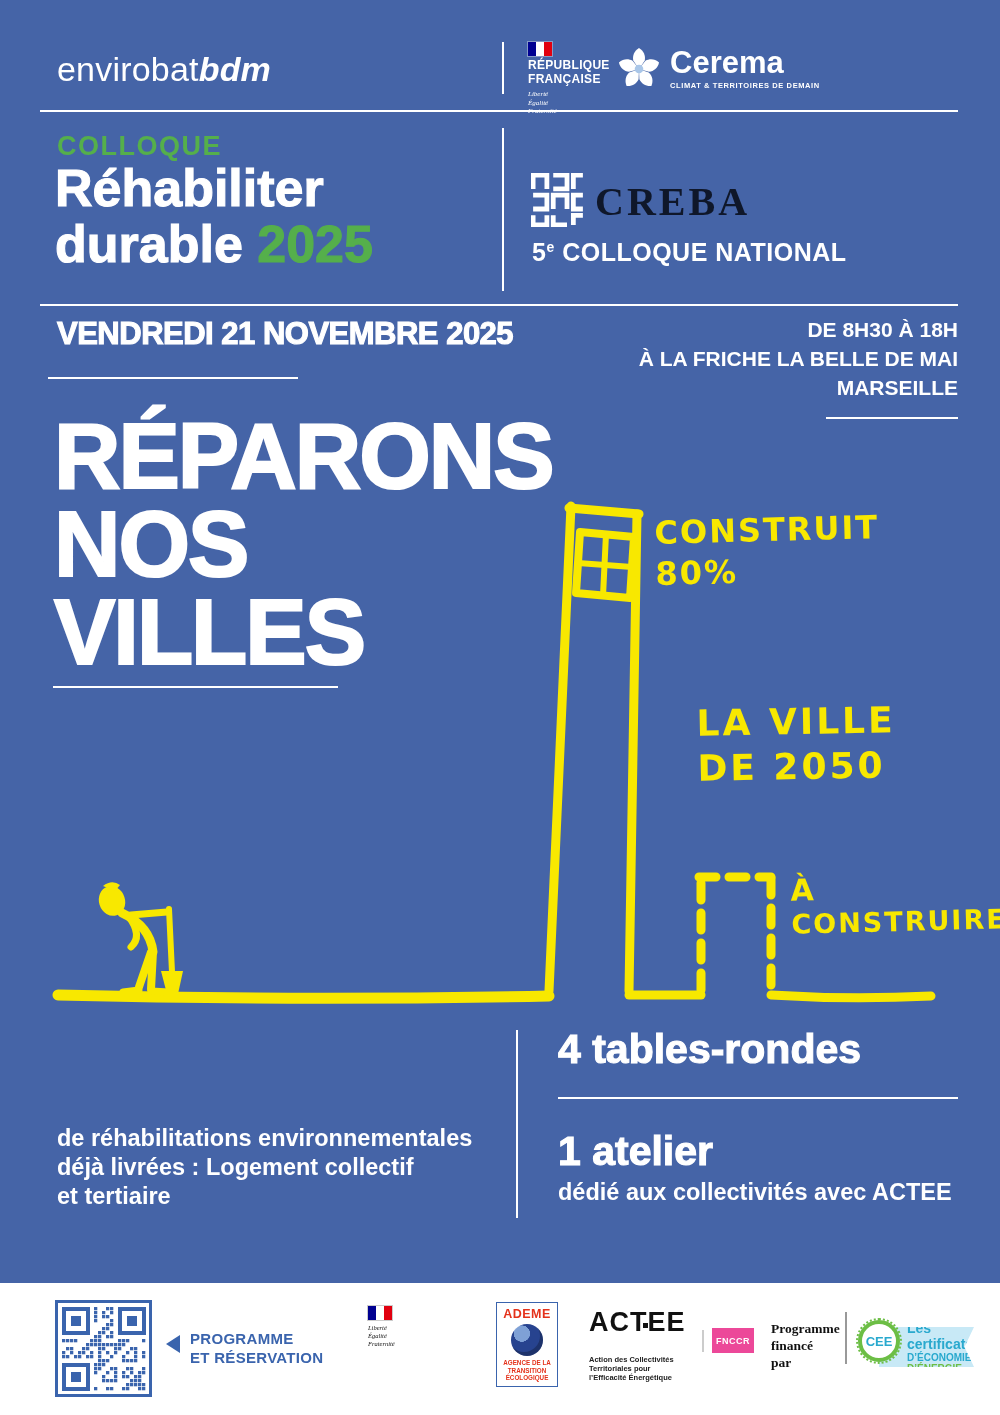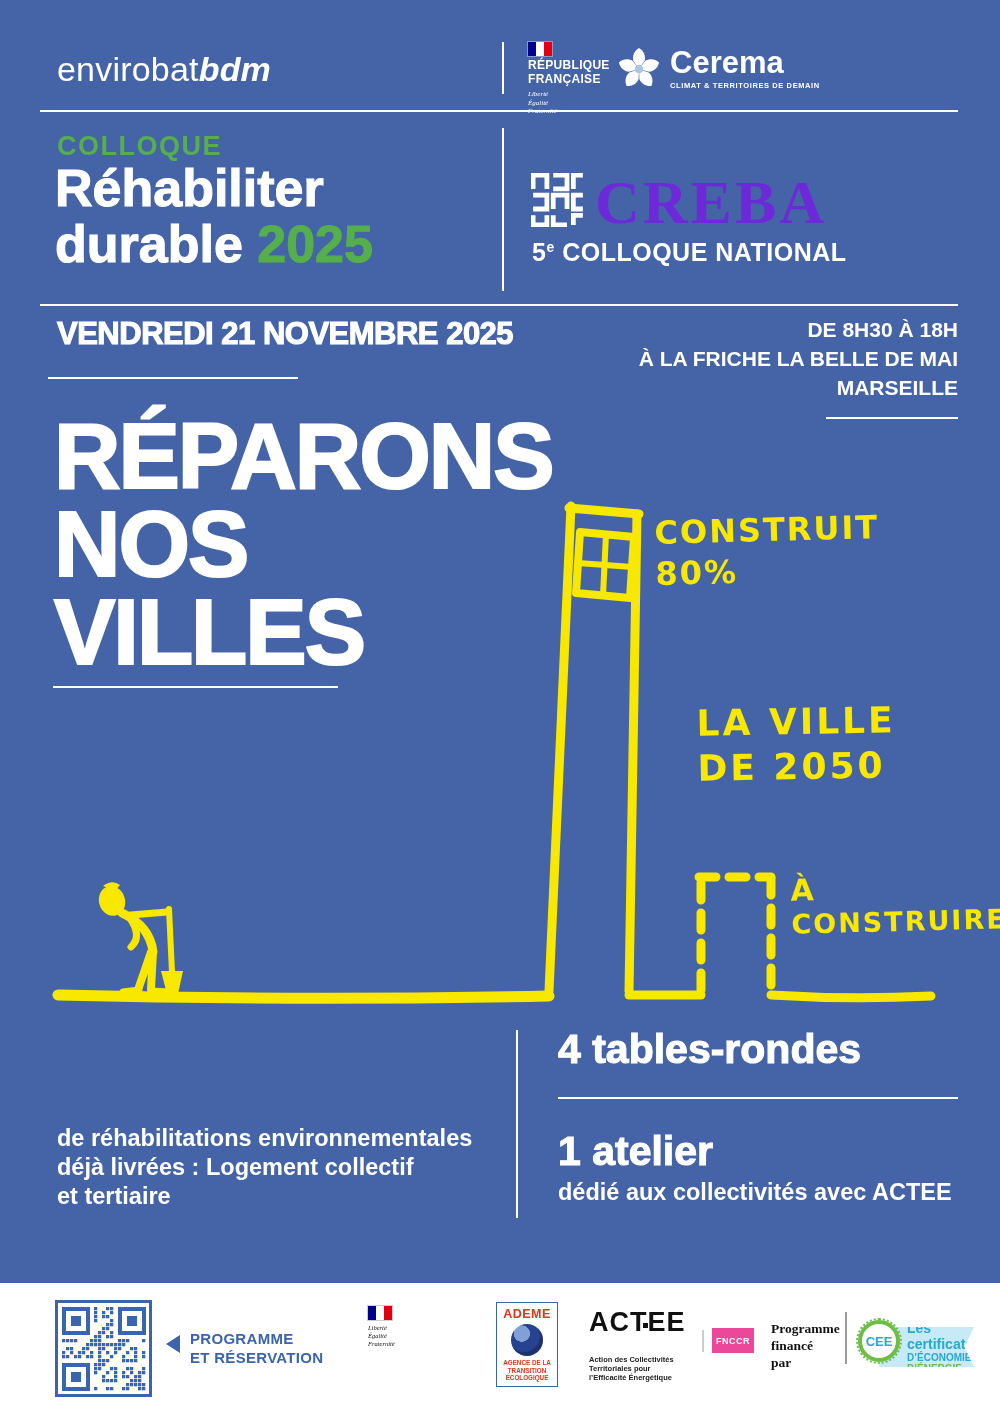--- a/index.html
+++ b/index.html
@@ -24,22 +24,22 @@
   .cerema{left:616px;top:46px;display:flex;align-items:flex-start;color:#fff;}
   .cerema-txt{margin-left:8px;}
   .cerema-name{font-size:31px;font-weight:700;line-height:34px;}
   .cerema-tag{font-size:7.5px;font-weight:700;letter-spacing:.6px;margin-top:1px;}
 
   
   .kicker{left:57px;top:131px;font-size:27px;font-weight:700;letter-spacing:1.5px;}
   .title1{left:55px;top:160px;font-size:52px;font-weight:700;line-height:56px;}
   .title2{left:55px;top:216px;font-size:52px;font-weight:700;line-height:56px;}
   .creba-wrap{left:531px;top:173px;display:flex;align-items:flex-start;}
-  .creba-name{font-family:"Liberation Serif",serif;font-weight:700;font-size:62px;line-height:58px;
-              color:#6d28d9;letter-spacing:3px;margin-left:10px;}
+  .creba-name{font-family:"Liberation Serif",serif;font-weight:700;font-size:40px;line-height:58px;
+              color:#0f172a;letter-spacing:3px;margin-left:10px;}
   .creba-sub{left:532px;top:238px;font-size:25px;font-weight:700;color:#fff;letter-spacing:.5px;}
   .creba-sub sup{font-size:14px;}
 
   
   .date{left:57px;top:316px;font-size:31px;font-weight:700;letter-spacing:-.5px;}
   .sched{right:42px;top:315px;text-align:right;font-size:21px;font-weight:700;line-height:29px;}
 
   
   .hero{left:54px;top:412px;font-size:92px;font-weight:700;line-height:88px;letter-spacing:-2px;}
 

